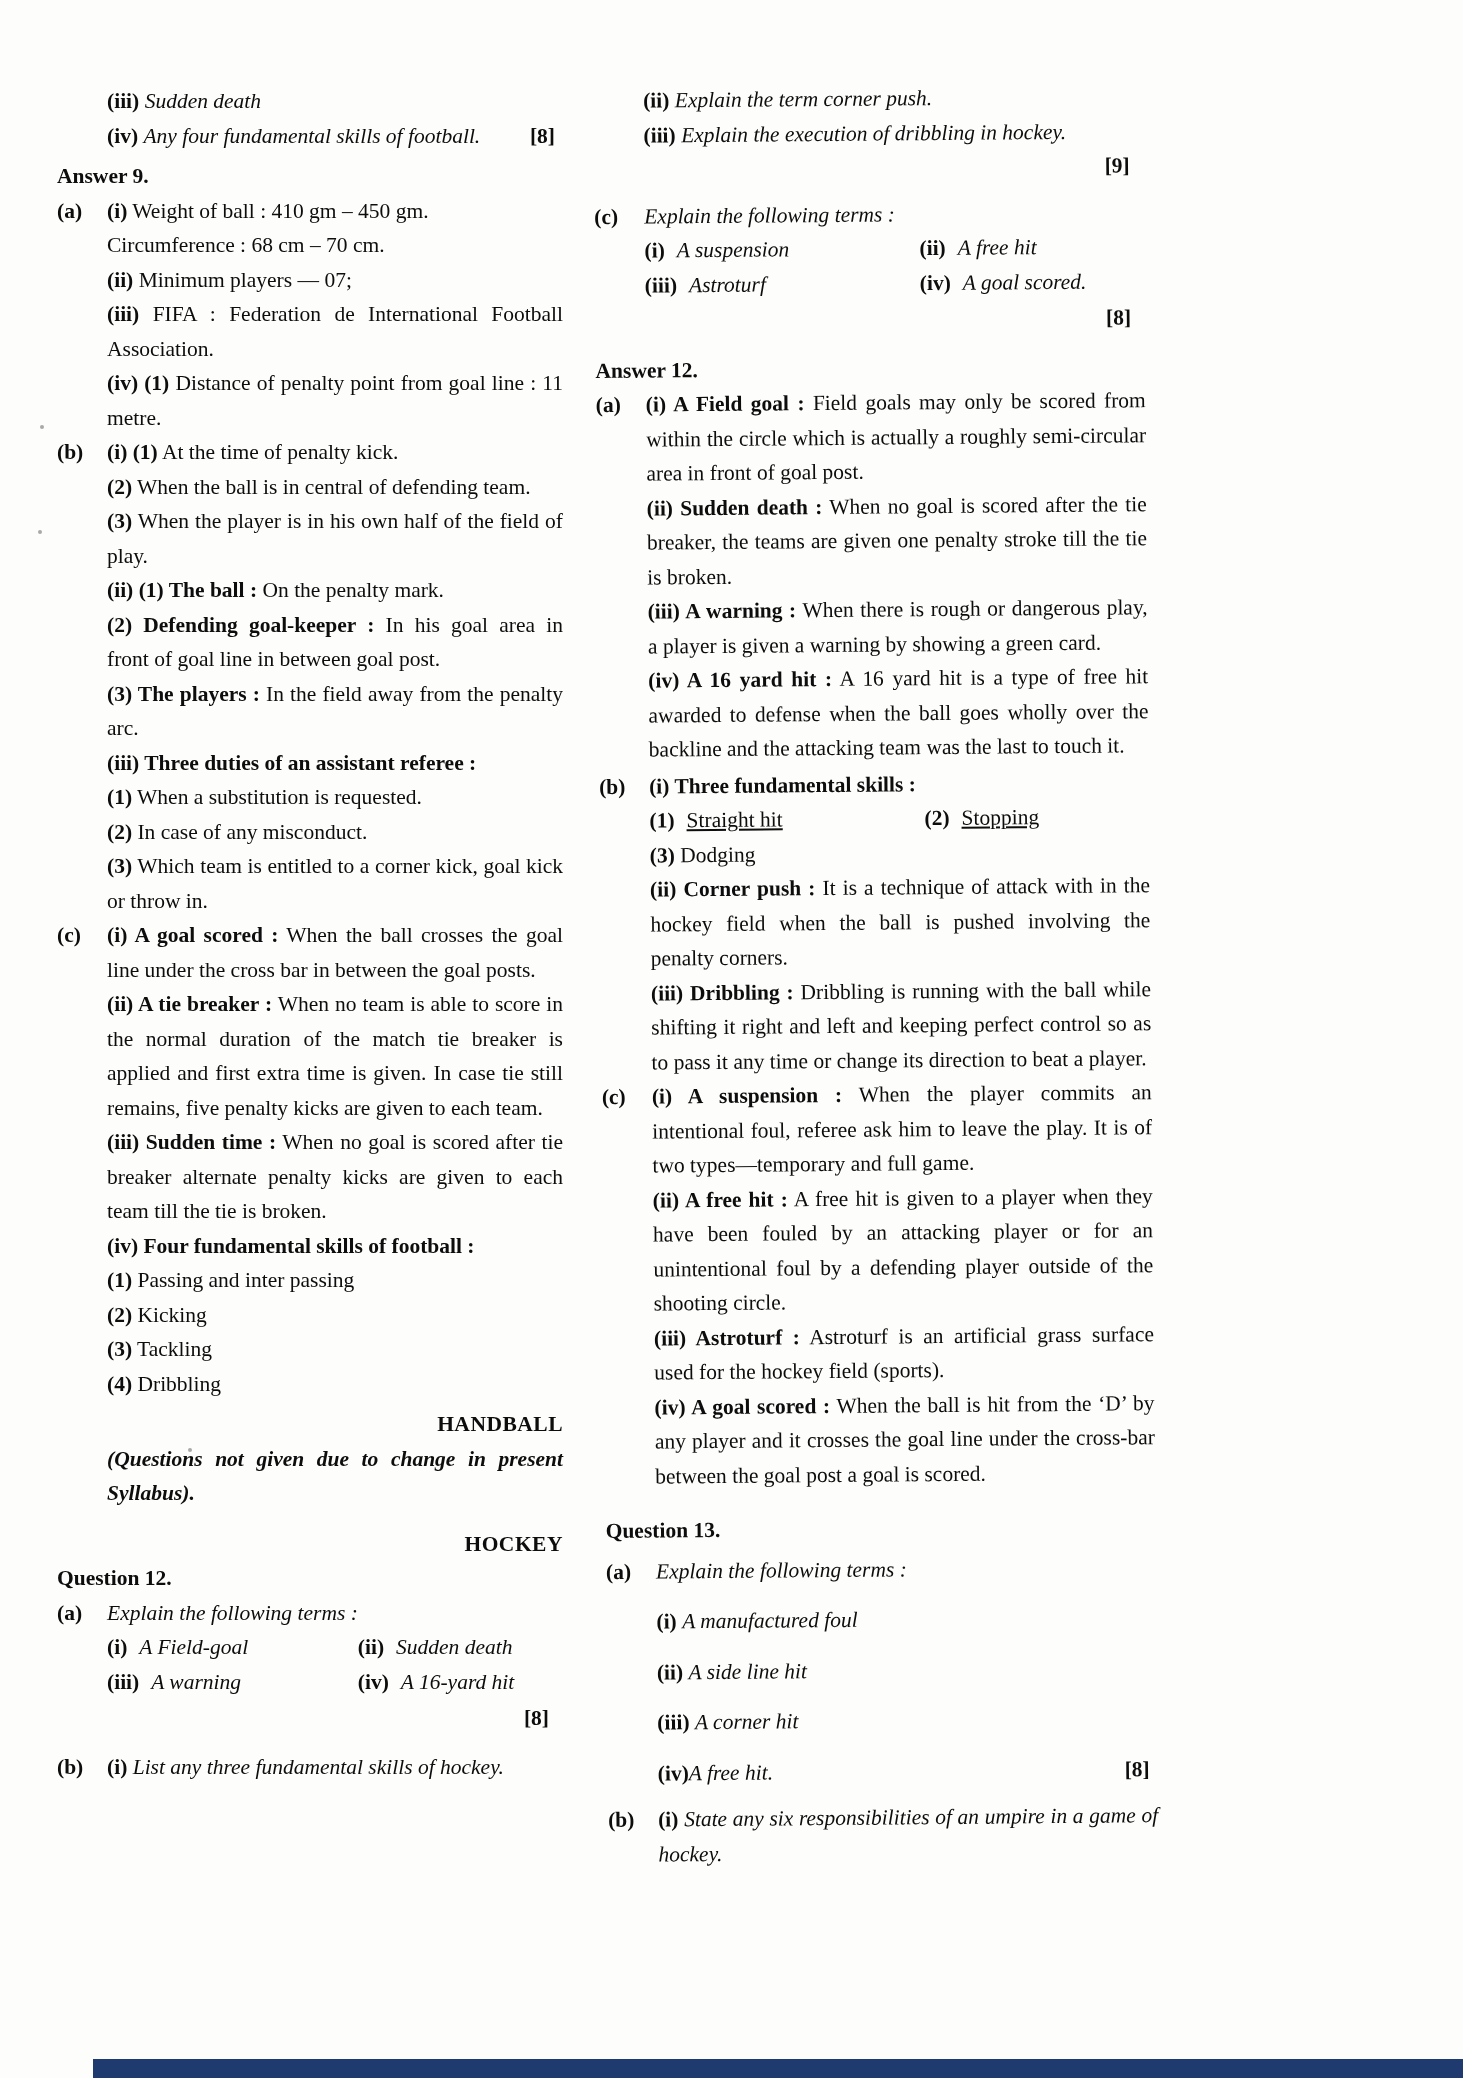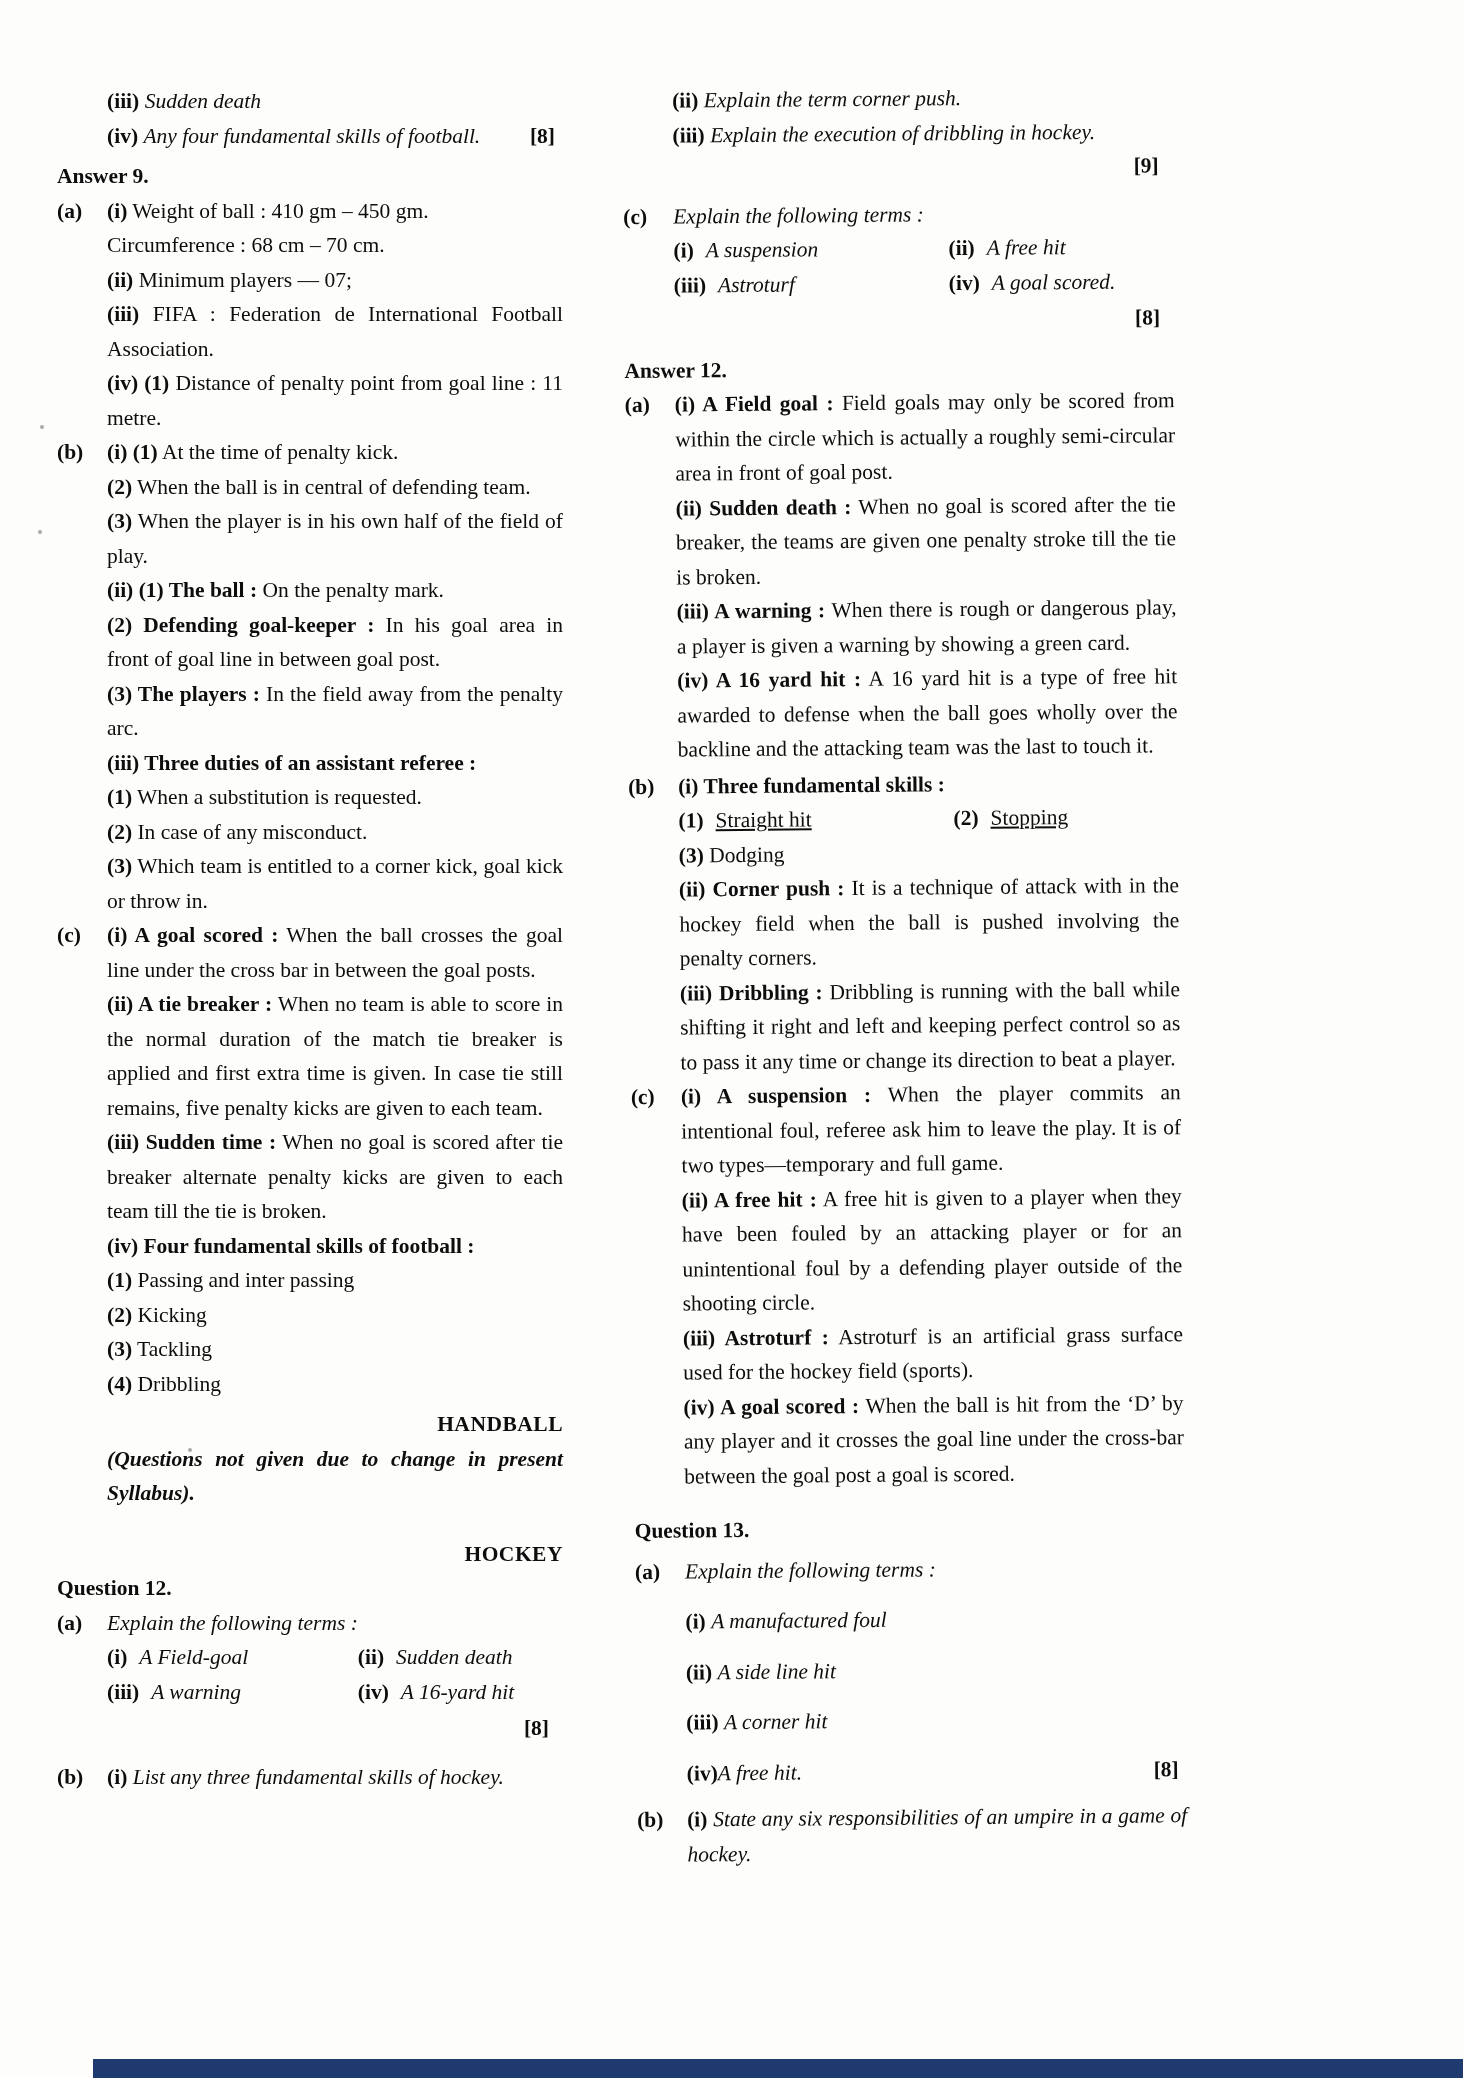--- a/index.html
+++ b/index.html
@@ -1,18 +1,18 @@
 <!DOCTYPE html>
 <html><head>
 <meta charset="utf-8">
 <style>
   html,body{margin:0;padding:0;background:#e8e8e8;}
   .page{position:relative;width:1463px;height:2078px;background:#fdfdfb;overflow:hidden;
         font-family:"Liberation Serif","DejaVu Serif",serif;color:#0d0d0d;}
-  .colwrap{display:flex;padding:84px 0 0 57px;gap:59px;}
+  .colwrap{display:flex;padding:84px 0 0 57px;gap:30px;}
   .col{box-sizing:border-box;}
   .col.left{width:506px;}
   .col.right{width:550px;transform:rotate(-0.5deg);transform-origin:left top;}
   .blk{position:relative;margin:0;padding-left:50px;font-size:21.5px;line-height:34.5px;
        text-align:justify;}
   .blk .m{position:absolute;left:0;top:0;font-weight:700;}
   .head{font-weight:700;}
   .q .txt{font-style:italic;}
   .hdr{padding-left:0;font-weight:700;text-align:left;}
   .center{text-align:right;font-weight:700;letter-spacing:.5px;padding-left:50px;}
@@ -56,21 +56,21 @@
       <p class="blk"><span class="m">(c)</span><span class="head">(i) A goal scored :</span> <span class="txt">When the ball crosses the goal line under the cross bar in between the goal posts.</span></p>
       <p class="blk"><span class="head">(ii) A tie breaker :</span> <span class="txt">When no team is able to score in the normal duration of the match tie breaker is applied and first extra time is given. In case tie still remains, five penalty kicks are given to each team.</span></p>
       <p class="blk"><span class="head">(iii) Sudden time :</span> <span class="txt">When no goal is scored after tie breaker alternate penalty kicks are given to each team till the tie is broken.</span></p>
       <p class="blk"><span class="head">(iv) Four fundamental skills of football :</span></p>
       <p class="blk"><span class="head">(1)</span> <span class="txt">Passing and inter passing</span></p>
       <p class="blk"><span class="head">(2)</span> <span class="txt">Kicking</span></p>
       <p class="blk"><span class="head">(3)</span> <span class="txt">Tackling</span></p>
       <p class="blk"><span class="head">(4)</span> <span class="txt">Dribbling</span></p>
       <p class="blk center" style="margin-top:6px"><span>HANDBALL</span></p>
       <p class="blk note"><span class="txt">(Questions not given due to change in present Syllabus).</span></p>
-      <p class="blk center" style="margin-top:26px"><span>HOCKEY</span></p>
+      <p class="blk center" style="margin-top:16px"><span>HOCKEY</span></p>
       <p class="blk hdr" style=""><span>Question 12.</span></p>
       <p class="blk q"><span class="m">(a)</span><span class="txt">Explain the following terms :</span></p>
       <div class="blk cols">
           <span class="c1"><span class="cl">(i)</span><span class="ct">A Field-goal</span></span>
           <span class="c2"><span class="cl">(ii)</span><span class="ct">Sudden death</span></span>
         </div>
       <div class="blk cols">
           <span class="c1"><span class="cl">(iii)</span><span class="ct">A warning</span></span>
           <span class="c2"><span class="cl">(iv)</span><span class="ct">A 16-yard hit</span></span>
         </div>

